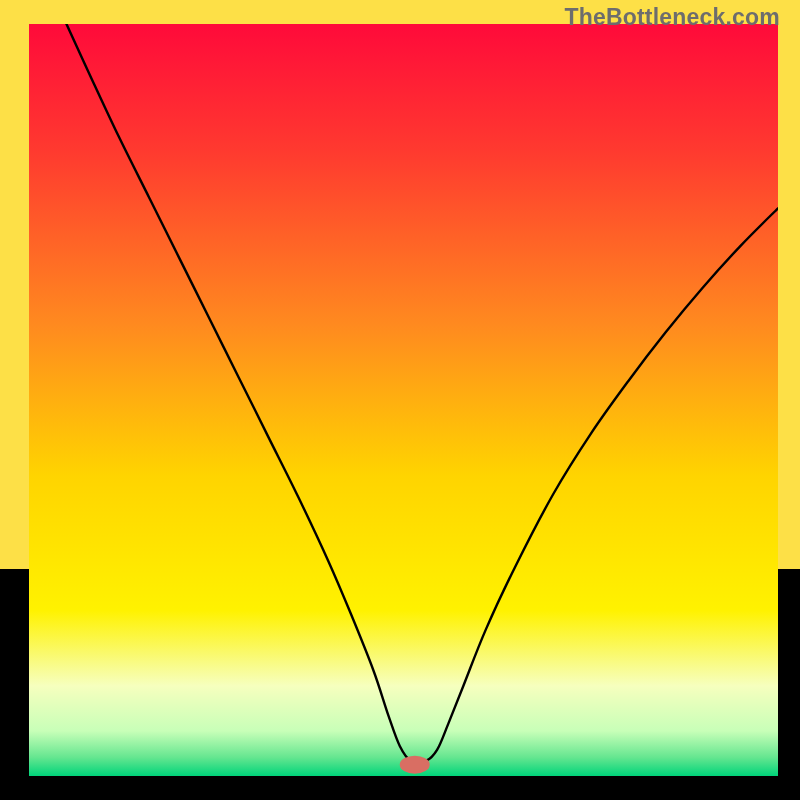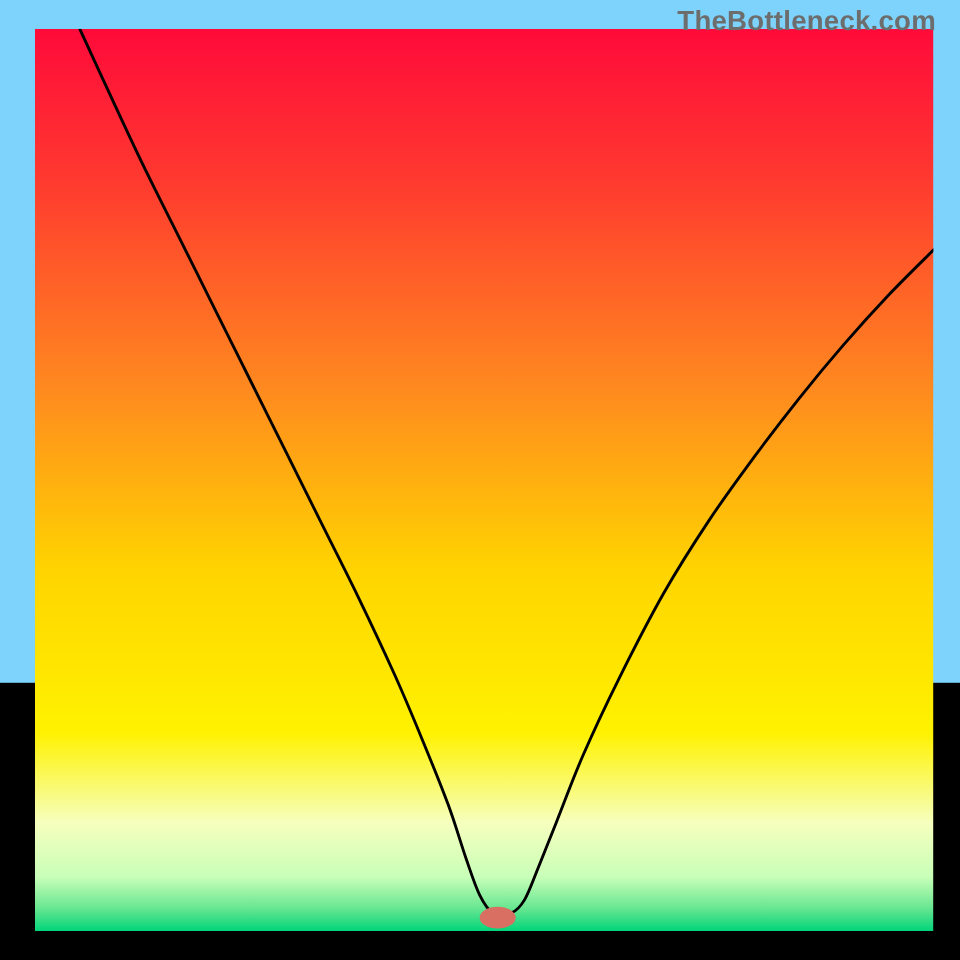--- a/index.html
+++ b/index.html
@@ -8,21 +8,21 @@
     width: 800px;
     height: 800px;
     background: #000;
     font-family: Arial, Helvetica, sans-serif;
     overflow: hidden;
   }
   .frame {
     position: relative;
     width: 800px;
     height: 569px;
-    background: #7dd3fc;
+    background: #fde047;
   }
   .plot-area {
     position: absolute;
     left: 29px;
     top: 24px;
     width: 749px;
     height: 752px;
     overflow: hidden;
   }
   .watermark {

